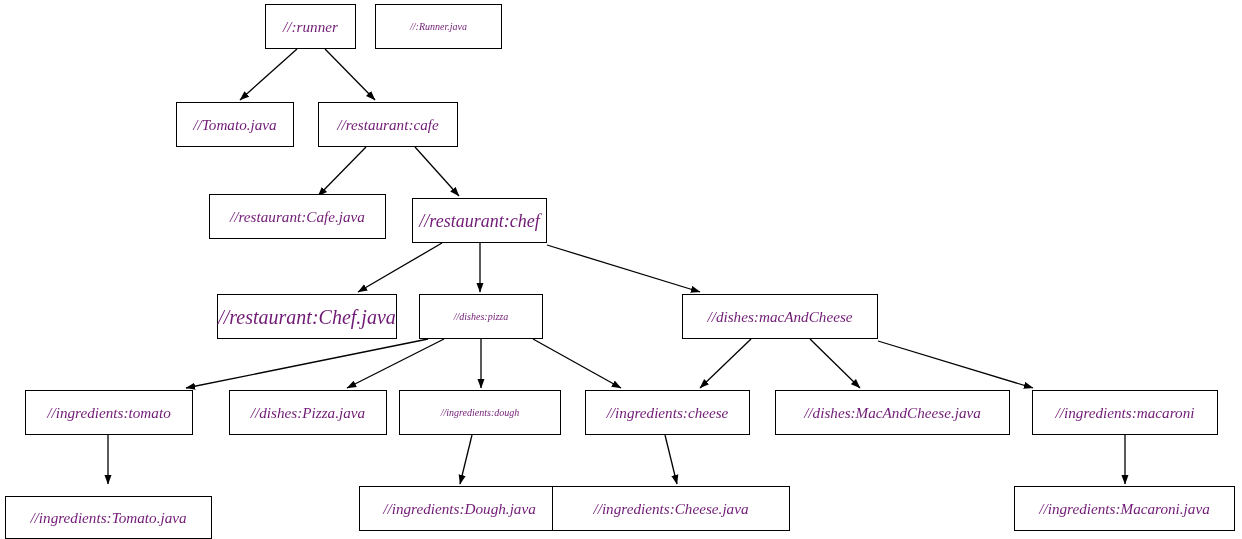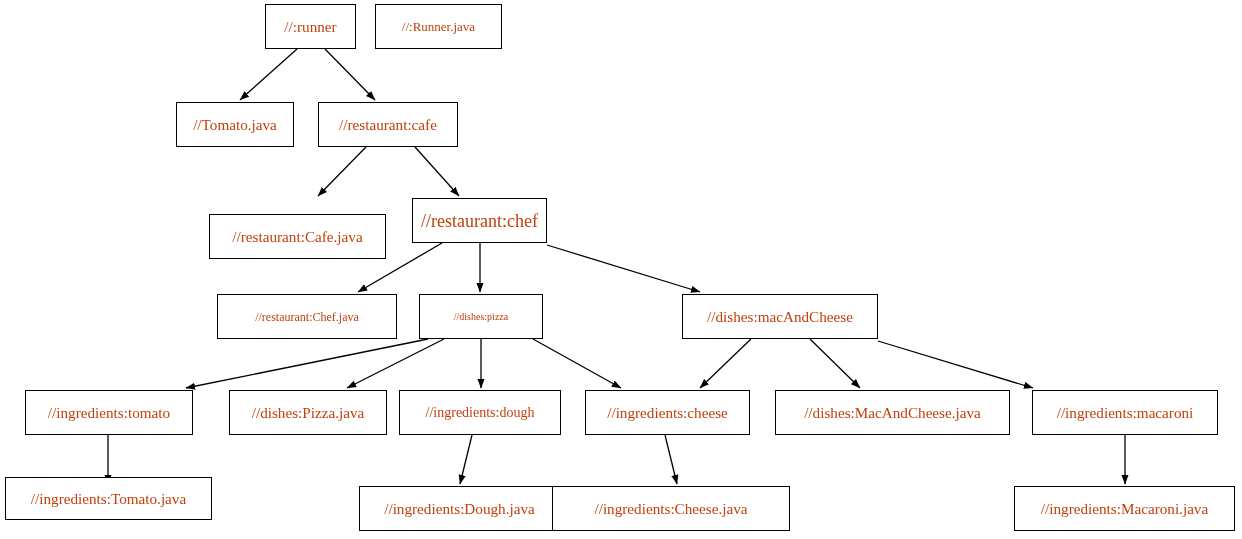--- a/index.html
+++ b/index.html
@@ -32,22 +32,23 @@
     background: #ffffff;
     display: flex;
     align-items: center;
     justify-content: center;
     white-space: nowrap;
   }
   .graph-node .node-label {
     font-family: "Liberation Serif", "DejaVu Serif", serif;
     font-size: 15.2px;
     line-height: 1;
-    color: #c2410c;
+    color: #701a75;
     letter-spacing: 0px;
+    font-style: italic;
   }
 </style>
 </head>
 <body>
 
 <div id="graph-canvas">
 
   <svg id="edge-layer" viewBox="0 0 1242 539" width="1242" height="539" xmlns="http://www.w3.org/2000/svg">
     <defs>
       <marker id="arrowhead" markerWidth="10" markerHeight="8" refX="9.2" refY="4" orient="auto" markerUnits="userSpaceOnUse">
@@ -74,62 +75,62 @@
         <line x1="665" y1="435" x2="677" y2="484" stroke="#000000" stroke-width="1.3" marker-end="url(#arrowhead)"></line>
         <line x1="1125" y1="435" x2="1125" y2="484" stroke="#000000" stroke-width="1.3" marker-end="url(#arrowhead)"></line>
       </g>
   </svg>
 
   <div id="nodes-group">
       <div class="graph-node" style="left: 265px; top: 4px; width: 91px; height: 45px; border-color: rgb(0, 0, 0); background: rgb(255, 255, 255);">
         <span class="node-label" style="font-size: 15.2px;">//:runner</span>
       </div>
       <div class="graph-node" style="left: 375px; top: 4px; width: 127px; height: 45px; border-color: rgb(0, 0, 0); background: rgb(255, 255, 255);">
-        <span class="node-label" style="font-size: 13px;">//:Runner.java</span>
+        <span class="node-label" style="font-size: 10px;">//:Runner.java</span>
       </div>
       <div class="graph-node" style="left: 176px; top: 102px; width: 118px; height: 45px; border-color: rgb(0, 0, 0); background: rgb(255, 255, 255);">
         <span class="node-label" style="font-size: 15.2px;">//Tomato.java</span>
       </div>
       <div class="graph-node" style="left: 318px; top: 102px; width: 140px; height: 45px; border-color: rgb(0, 0, 0); background: rgb(255, 255, 255);">
         <span class="node-label" style="font-size: 15.2px;">//restaurant:cafe</span>
       </div>
-      <div class="graph-node" style="left: 209px; top: 214px; width: 177px; height: 45px; border-color: rgb(0, 0, 0); background: rgb(255, 255, 255);">
+      <div class="graph-node" style="left: 209px; top: 194px; width: 177px; height: 45px; border-color: rgb(0, 0, 0); background: rgb(255, 255, 255);">
         <span class="node-label" style="font-size: 15.2px;">//restaurant:Cafe.java</span>
       </div>
       <div class="graph-node" style="left: 412px; top: 198px; width: 135px; height: 45px; border-color: rgb(0, 0, 0); background: rgb(255, 255, 255);">
         <span class="node-label" style="font-size: 18px;">//restaurant:chef</span>
       </div>
       <div class="graph-node" style="left: 217px; top: 294px; width: 180px; height: 45px; border-color: rgb(0, 0, 0); background: rgb(255, 255, 255);">
-        <span class="node-label" style="font-size: 12px;">//restaurant:Chef.java</span>
+        <span class="node-label" style="font-size: 20px;">//restaurant:Chef.java</span>
       </div>
       <div class="graph-node" style="left: 419px; top: 294px; width: 124px; height: 45px; border-color: rgb(0, 0, 0); background: rgb(255, 255, 255);">
         <span class="node-label" style="font-size: 10px;">//dishes:pizza</span>
       </div>
       <div class="graph-node" style="left: 682px; top: 294px; width: 196px; height: 45px; border-color: rgb(0, 0, 0); background: rgb(255, 255, 255);">
         <span class="node-label" style="font-size: 15.2px; text-align: center;">//dishes:macAndCheese</span>
       </div>
       <div class="graph-node" style="left: 25px; top: 390px; width: 168px; height: 45px; border-color: rgb(0, 0, 0); background: rgb(255, 255, 255);">
         <span class="node-label" style="font-size: 15.2px;">//ingredients:tomato</span>
       </div>
       <div class="graph-node" style="left: 217px; top: 390px; width: 158px; height: 45px; border-color: rgb(0, 0, 0); background: rgb(255, 255, 255); margin-left: 12px;">
         <span class="node-label" style="font-size: 15.2px;">//dishes:Pizza.java</span>
       </div>
       <div class="graph-node" style="left: 399px; top: 390px; width: 162px; height: 45px; border-color: rgb(0, 0, 0); background: rgb(255, 255, 255);">
-        <span class="node-label" style="font-size: 14px;">//ingredients:dough</span>
+        <span class="node-label" style="font-size: 10px;">//ingredients:dough</span>
       </div>
       <div class="graph-node" style="left: 585px; top: 390px; width: 165px; height: 45px; border-color: rgb(0, 0, 0); background: rgb(255, 255, 255);">
         <span class="node-label" style="font-size: 15.2px;">//ingredients:cheese</span>
       </div>
       <div class="graph-node" style="left: 775px; top: 390px; width: 235px; height: 45px; border-color: rgb(0, 0, 0); background: rgb(255, 255, 255);">
         <span class="node-label" style="font-size: 15.2px;">//dishes:MacAndCheese.java</span>
       </div>
       <div class="graph-node" style="left: 1032px; top: 390px; width: 186px; height: 45px; border-color: rgb(0, 0, 0); background: rgb(255, 255, 255);">
         <span class="node-label" style="font-size: 15.2px;">//ingredients:macaroni</span>
       </div>
-      <div class="graph-node" style="left: 5px; top: 477px; width: 207px; height: 43px; border-color: rgb(0, 0, 0); background: rgb(255, 255, 255);">
+      <div class="graph-node" style="left: 5px; top: 496px; width: 207px; height: 43px; border-color: rgb(0, 0, 0); background: rgb(255, 255, 255);">
         <span class="node-label" style="font-size: 15.2px;">//ingredients:Tomato.java</span>
       </div>
       <div class="graph-node" style="left: 359px; top: 486px; width: 201px; height: 45px; border-color: rgb(0, 0, 0); background: rgb(255, 255, 255); align-items: center;">
         <span class="node-label" style="font-size: 15.2px;">//ingredients:Dough.java</span>
       </div>
       <div class="graph-node" style="left: 552px; top: 486px; width: 238px; height: 45px; border-color: rgb(0, 0, 0); background: rgb(255, 255, 255);">
         <span class="node-label" style="font-size: 15.2px;">//ingredients:Cheese.java</span>
       </div>
       <div class="graph-node" style="left: 1014px; top: 486px; width: 221px; height: 45px; border-color: rgb(0, 0, 0); background: rgb(255, 255, 255);">
         <span class="node-label" style="font-size: 15.2px;">//ingredients:Macaroni.java</span>

